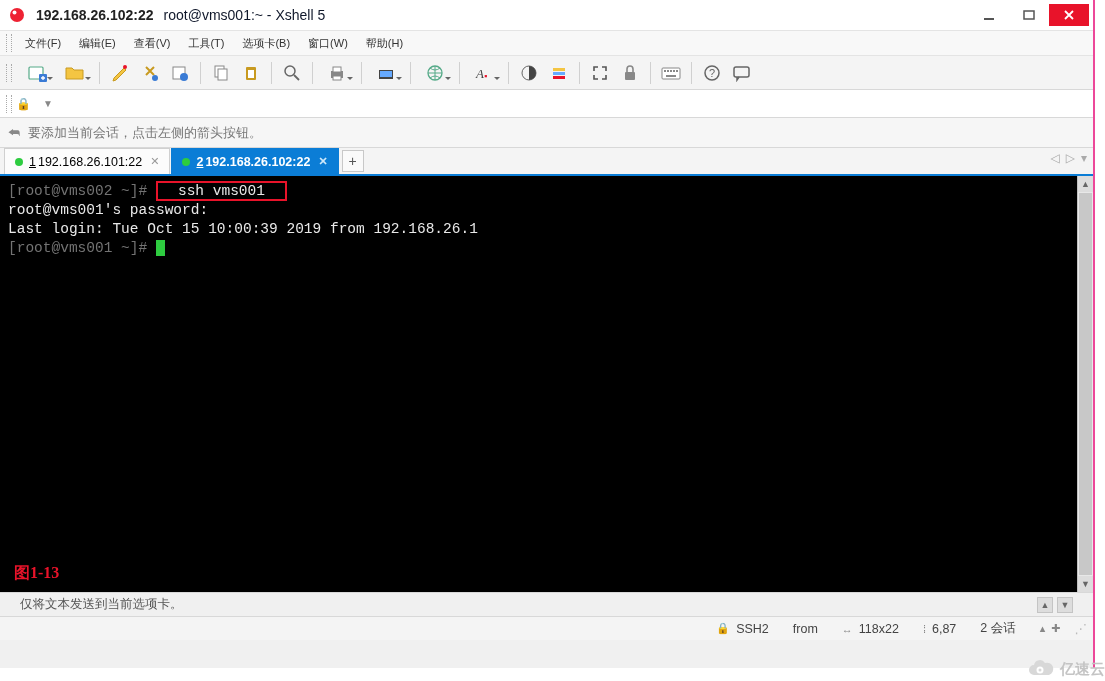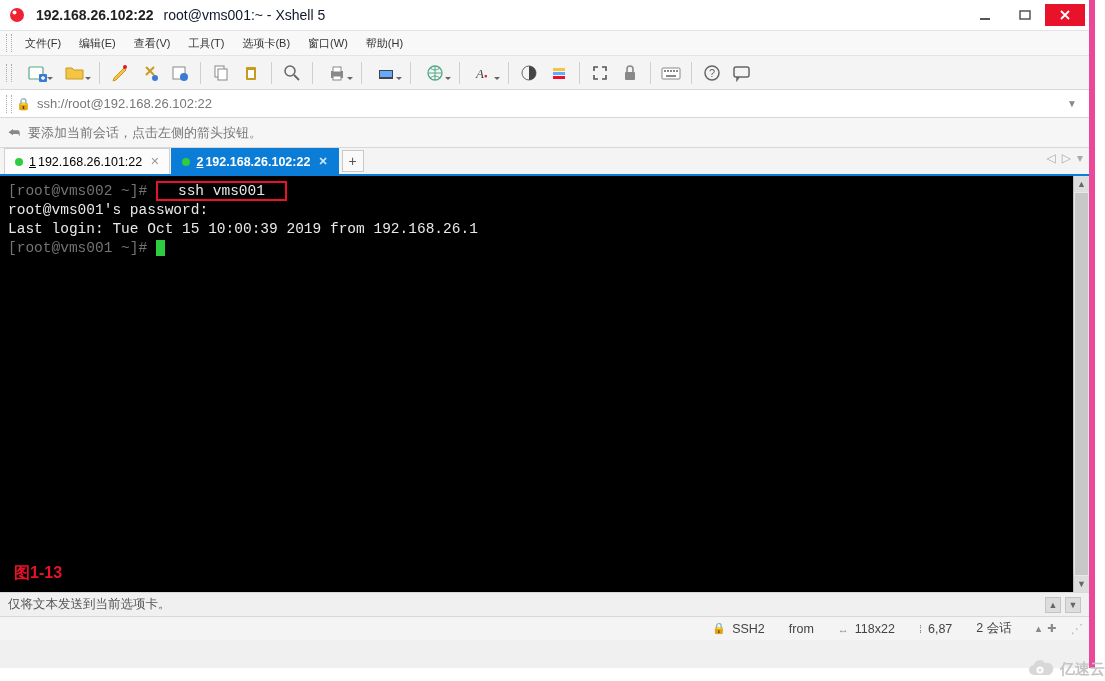--- a/index.html
+++ b/index.html
@@ -1,17 +1,17 @@
 <!DOCTYPE html>
 <html><head>
 <meta charset="utf-8">
 <style>
   * { box-sizing: border-box; margin: 0; padding: 0; }
   html, body { width: 1105px; height: 681px; font-family: "Microsoft YaHei", Tahoma, Arial, sans-serif; font-size: 12px; background: #fff; overflow: hidden; }
-  .main-app { width: 1095px; height: 668px; background: #f0f0f0; position: relative; border-right: 6px solid #ec4899; }
+  .main-app { width: 1095px; height: 668px; background: #f0f0f0; position: relative; border-right: 2px solid #ec4899; }
   .titlebar { display: flex; align-items: center; height: 30px; padding: 0 4px 0 8px; background: #fff; }
   .titlebar .app-icon { width: 18px; height: 18px; margin-right: 10px; }
   .titlebar .title-bold { font-weight: bold; font-size: 14px; color: #222; margin-right: 10px; }
   .titlebar .title-grey { font-size: 14px; color: #0f172a; }
   .winbtns { margin-left: auto; display: flex; }
   .winbtn { width: 40px; height: 22px; display: flex; align-items: center; justify-content: center; color: #555; }
   .winbtn.close { background: #e8132a; color: #fff; }
   .menubar { display: flex; align-items: center; height: 26px; padding: 0 6px; background: #f8f8f8; border-top: 1px solid #e4e4e4; border-bottom: 1px solid #e4e4e4; }
   .mitem { padding: 3px 9px; color: #333; font-size: 11px; cursor: default; }
   .menu-handle { width: 6px; height: 18px; border-left: 1px dotted #aaa; border-right: 1px dotted #aaa; margin-right: 4px; }
@@ -38,22 +38,22 @@
   .tabnav span { padding:0 2px; }
   .terminal-wrap { position: relative; background: #000; height: 416px; display: flex; }
   .terminal { flex: 1; padding: 6px 8px; font-family: "Consolas","Courier New",monospace; font-size: 14.5px; line-height: 19px; color: #e8e8e8; white-space: pre; position: relative; }
   .term-scroll { width: 16px; background: #e8e8e8; border-left: 1px solid #c0c0c0; display:flex; flex-direction:column; }
   .term-scroll .up, .term-scroll .down { height: 16px; background:#ddd; display:flex;align-items:center;justify-content:center;font-size:9px;color:#666;}
   .term-scroll .thumb { flex:1; background:#c8c8c8; margin:1px; }
   .prompt-user { color: #737373; }
   .hlcmd { border: 2px solid #e8132a; padding: 0 20px; color: #e8e8e8; }
   .cursor { display: inline-block; width: 9px; height: 16px; background: #2ecc40; vertical-align: text-bottom; }
   .annotation { position: absolute; left: 256px; top: 78px; color: #e8132a; font-family: "Microsoft YaHei",sans-serif; font-size: 15.5px; font-weight: bold; line-height: 36px; letter-spacing: 0.5px; }
-  .figlabel { position: absolute; left: 14px; bottom: 10px; color: #e8132a; font-family: Liberation Sans, sans-serif; font-size: 16px; font-weight: bold; }
-  .statusbar-local { display: flex; align-items: center; height: 24px; background: #f0f0f0; border-top: 1px solid #d8d8d8; padding: 0 8px; color: #555; font-size: 12.5px; }
+  .figlabel { position: absolute; left: 14px; bottom: 10px; color: #e8132a; font-family: Liberation Serif, serif; font-size: 16px; font-weight: bold; }
+  .statusbar-local { display: flex; align-items: center; height: 24px; background: #f0f0f0; border-top: 1px solid #d8d8d8; padding: 0 20px; color: #555; font-size: 12.5px; }
   .statusbar-local .spacer { flex: 1; }
   .status-scroll { width:16px; height:16px; background:#ddd; border:1px solid #c4c4c4; margin-left:4px; display:flex;align-items:center;justify-content:center;font-size:9px;color:#666;}
   .statusbar-remote { display: flex; align-items: center; height: 24px; background: #f4f4f4; border-top: 1px solid #d8d8d8; padding: 0 8px; color: #444; font-size: 12.5px; }
   .statusbar-remote .spacer { flex: 1; }
   .statusbar-remote .rfield { margin-left: 24px; display: flex; align-items: center; gap: 6px; }
   .statusbar-remote .icon { color: #888; font-size: 11px; }
   .grip { margin-left: 14px; color:#bbb; letter-spacing:-2px;}
   .watermark { position: absolute; right: 0px; bottom: 2px; display: flex; align-items: center; gap: 4px; color: #c4c4c4; font-size: 15px; font-weight: bold; }
   .watermark .cloud { width: 30px; height: 20px; }
   svg { display:block; }
@@ -233,21 +233,20 @@
         <svg width="20" height="18">
           <rect x="2" y="3" width="15" height="10" rx="2" fill="none" stroke="#666" stroke-width="1.5"></rect>
           <path d="M7 13 l-2 3 v-3" fill="none" stroke="#666" stroke-width="1.5"></path>
         </svg>
       </div>
   </div>
 
   <div class="addressbar">
     <div class="menu-handle"></div>
     <span class="lock">🔒</span>
-    <span class="url">ssh://root@192.168.26.102:22</span>
     <span class="dd">▼</span>
   </div>
 
   <div class="hintbar">
     <span class="arrow">⮪</span>
     <span>要添加当前会话，点击左侧的箭头按钮。</span>
   </div>
 
   <div class="tabbar">
     <div class="tab">

